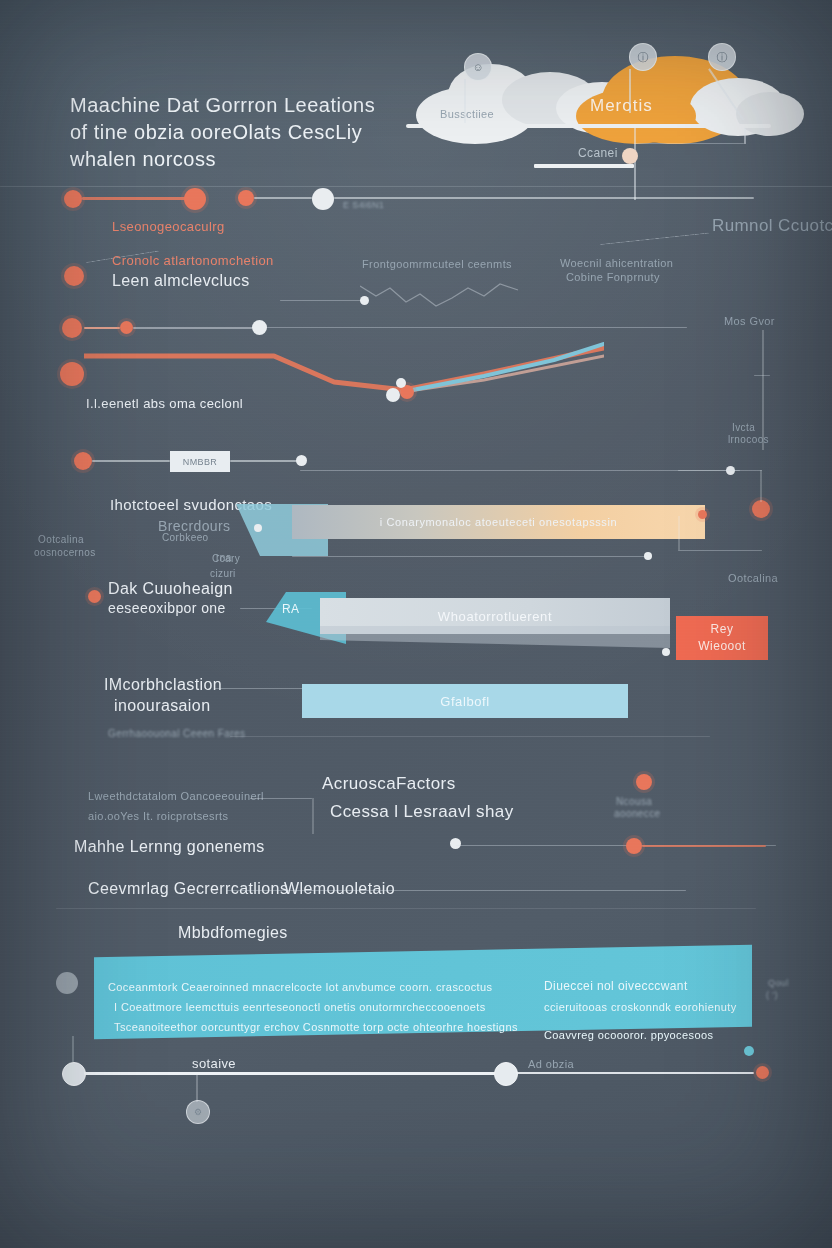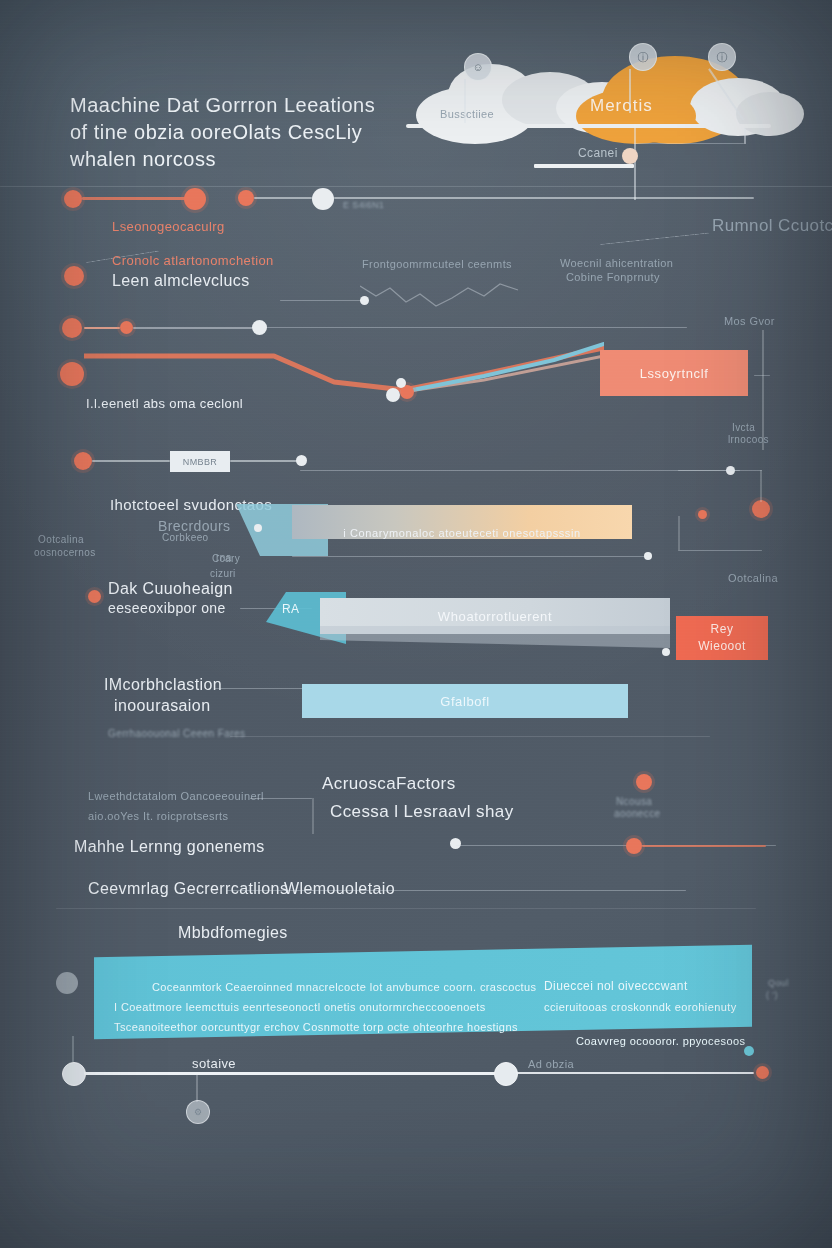--- a/index.html
+++ b/index.html
@@ -173,23 +173,20 @@
   <svg style="position:absolute;left:84px;top:330px;width:520px;height:90px;">
     <polyline points="0,26 190,26 250,52 320,60 400,44 500,22 520,18" fill="none" stroke="#e0775c" stroke-width="5" stroke-linejoin="round" stroke-linecap="round" opacity=".95"></polyline>
     <polyline points="318,62 400,50 460,38 520,26" fill="none" stroke="#f0b9a7" stroke-width="3" stroke-linecap="round" opacity=".7"></polyline>
     <polyline points="318,62 400,46 470,30 520,14" fill="none" stroke="#7fc4d8" stroke-width="4" stroke-linejoin="round" stroke-linecap="round"></polyline>
   </svg>
   <div class="node coral" style="left:400px;top:385px;width:14px;height:14px;"></div>
   <div class="node grey" style="left:386px;top:388px;width:14px;height:14px;"></div>
   <div class="node grey" style="left:396px;top:378px;width:10px;height:10px;"></div>
   <div class="tx blur2" style="left:86px;top:396px;font-size:13px;">I.l.eenetl abs oma ceclonl</div>
 
-  <div class="bar coral" style="left:600px;top:350px;width:148px;height:46px;">
-    <div class="lbl">Lssoyrtnclf</div>
-  </div>
   <div class="vrule" style="left:762px;top:330px;height:120px;opacity:.55;"></div>
   <div class="rule thin" style="left:754px;top:375px;width:16px;"></div>
   <div class="tx dim blur2" style="left:732px;top:422px;font-size:10px;">Ivcta</div>
   <div class="tx dim blur2" style="left:728px;top:434px;font-size:10px;">lrnocoos</div>
 
   <div class="node coral" style="left:74px;top:452px;width:18px;height:18px;"></div>
   <div class="rule" style="left:92px;top:460px;width:78px;"></div>
   <div style="position:absolute;left:170px;top:451px;width:60px;height:21px;background:#e8edf1;display:flex;align-items:center;justify-content:center;">
     <span class="tx dim blur2" style="position:static;font-size:9px;color:#76838f;">NMBBR</span>
   </div>
@@ -203,21 +200,21 @@
   <div class="tx dim blur2" style="left:162px;top:532px;font-size:10px;">Corbkeeo</div>
   <div class="tx dim blur2" style="left:216px;top:540px;font-size:10px;margin-top:12px;">rna</div>
   <div class="tx dim blur2" style="left:212px;top:553px;font-size:10px;">Ccary</div>
   <div class="tx dim blur2" style="left:210px;top:568px;font-size:10px;">cizuri</div>
   <div class="tx dim blur2" style="left:38px;top:534px;font-size:10px;">Ootcalina</div>
   <div class="tx dim blur2" style="left:34px;top:547px;font-size:10px;">oosnocernos</div>
 
   <svg style="position:absolute;left:236px;top:504px;width:92px;height:56px;">
     <polygon points="0,0 92,0 92,52 24,52" fill="#8fcbdc" opacity=".85"></polygon>
   </svg>
-  <div class="bar grad" style="left:292px;top:505px;width:340px;height:34px;align-items:flex-end;">
+  <div class="bar grad" style="left:292px;top:505px;width:413px;height:34px;">
     <div class="lbl" style="font-size:11px;">i Conarymonaloc atoeuteceti onesotapsssin</div>
   </div>
   <div class="node grey" style="left:254px;top:524px;width:8px;height:8px;"></div>
   <div class="node coral" style="left:698px;top:510px;width:9px;height:9px;"></div>
   <div class="node coral" style="left:752px;top:500px;width:18px;height:18px;"></div>
   <div class="vrule" style="left:760px;top:470px;height:32px;opacity:.5;"></div>
   <div class="rule thin" style="left:678px;top:470px;width:84px;"></div>
   <div class="vrule" style="left:678px;top:516px;height:34px;opacity:.45;"></div>
   <div class="rule thin" style="left:678px;top:550px;width:84px;"></div>
   <div class="tx dim blur2" style="left:728px;top:572px;font-size:11px;">Ootcalina</div>
@@ -273,26 +270,26 @@
   <div class="tx blur1" style="left:88px;top:880px;font-size:16px;">Ceevmrlag Gecrerrcatlions</div>
   <div class="tx blur1" style="left:284px;top:880px;font-size:16px;">Wlemouoletaio</div>
   <div class="node coral" style="left:626px;top:838px;width:16px;height:16px;"></div>
   <div class="rule coral" style="left:642px;top:845px;width:124px;height:2px;opacity:.85;"></div>
   <div class="rule thin" style="left:226px;top:890px;width:460px;"></div>
   <div class="rule thin" style="left:56px;top:908px;width:700px;opacity:.35;"></div>
 
   <div class="tx blur1" style="left:178px;top:924px;font-size:16px;">Mbbdfomegies</div>
   <div id="tealPanel"></div>
   <div id="tealPanelInner">
-    <div class="ln" style="left:0px;top:26px;margin-left:44px;">Coceanmtork Ceaeroinned mnacrelcocte lot anvbumce coorn. crascoctus</div>
+    <div class="ln" style="left:0px;top:26px;">Coceanmtork Ceaeroinned mnacrelcocte lot anvbumce coorn. crascoctus</div>
     <div class="ln" style="left:6px;top:46px;">I Coeattmore leemcttuis eenrteseonoctl onetis onutormrcheccooenoets</div>
     <div class="ln" style="left:6px;top:66px;">Tsceanoiteethor oorcunttygr erchov Cosnmotte torp octe ohteorhre hoestigns</div>
     <div class="ln" style="left:436px;top:24px;font-size:12px;">Diueccei nol oivecccwant</div>
     <div class="ln" style="left:436px;top:46px;">ccieruitooas croskonndk eorohienuty</div>
-    <div class="ln" style="left:436px;top:80px;margin-left:32px;">Coavvreg ocoooror. ppyocesoos</div>
+    <div class="ln" style="left:436px;top:74px;">Coavvreg ocoooror. ppyocesoos</div>
   </div>
   <div class="tx dim blur3" style="left:768px;top:978px;font-size:9px;">Qoul</div>
   <div class="tx dim blur3" style="left:766px;top:990px;font-size:9px;">( ')</div>
   <div class="node teal" style="left:744px;top:1046px;width:10px;height:10px;"></div>
   <div class="node grey" style="left:56px;top:972px;width:22px;height:22px;background:rgba(210,218,225,.55);"></div>
 
   <div class="node grey" style="left:62px;top:1062px;width:22px;height:22px;border:1.5px solid #f0f3f6;background:#dfe5ea;"></div>
   <div class="vrule" style="left:72px;top:1036px;height:26px;opacity:.5;"></div>
   <div class="rule" style="left:84px;top:1072px;width:412px;height:3px;background:#eef2f6;"></div>
   <div class="tx blur1" style="left:192px;top:1056px;font-size:13px;">sotaive</div>

